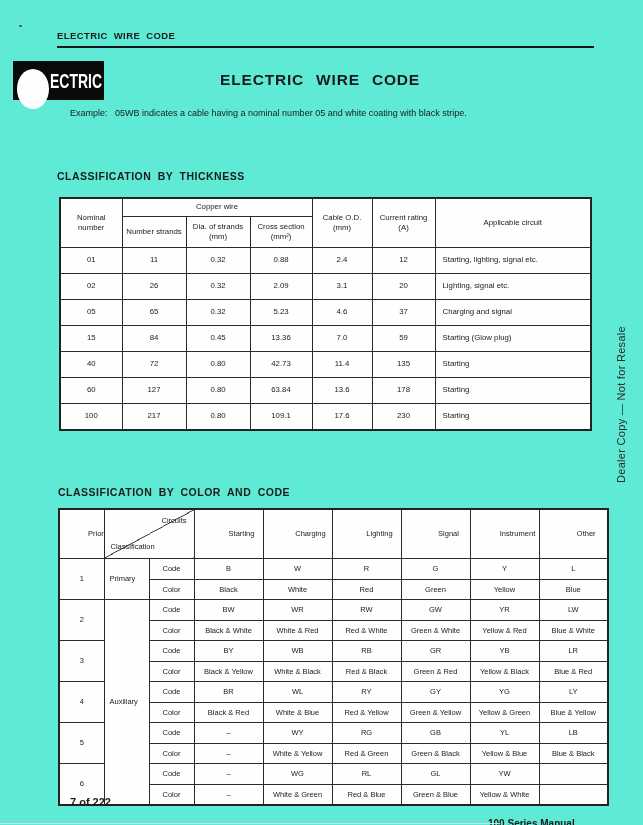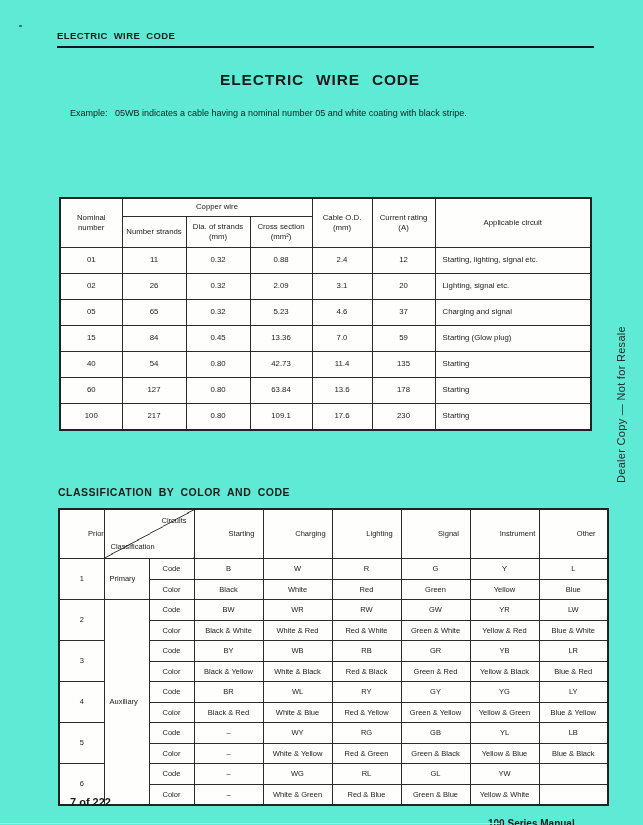--- a/index.html
+++ b/index.html
@@ -61,27 +61,35 @@
 </head>
 <body>
 
 <div class="page">
 
   <div class="corner-dot"></div>
 
   <div class="running-header">ELECTRIC WIRE CODE</div>
   <div class="header-rule"></div>
 
+  <div class="logo">
+    <svg width="95" height="52" viewBox="0 0 95 52">
+      <rect x="0" y="0" width="91" height="39" fill="#0a0a0a"></rect>
+      <ellipse cx="20" cy="28" rx="16" ry="20" fill="#fefefd"></ellipse>
+      <text x="37" y="27" fill="#ffffff" font-family="Liberation Sans, sans-serif" font-weight="bold" font-size="20" textLength="52" lengthAdjust="spacingAndGlyphs">ECTRIC</text>
+    </svg>
+  </div>
 
   <div class="page-title">ELECTRIC WIRE CODE</div>
 
   <div class="intro">
     <div>Example:   05WB indicates a cable having a nominal number 05 and white coating with black stripe.</div>
   </div>
 
+  <div class="section-heading h1">CLASSIFICATION BY THICKNESS</div>
 
   <table class="t1">
     <colgroup>
       <col style="width:62px">
         <col style="width:64px">
         <col style="width:64px">
       <col style="width:62px">
         <col style="width:60px">
         <col style="width:63px">
       <col style="width:156px">
@@ -132,21 +140,21 @@
         <td>15</td>
         <td>84</td>
         <td>0.45</td>
         <td>13.36</td>
         <td>7.0</td>
         <td>59</td>
         <td class="circuit-cell">Starting (Glow plug)</td>
       </tr>
       <tr>
         <td>40</td>
-        <td>54</td>
+        <td>72</td>
         <td>0.80</td>
         <td>42.73</td>
         <td>11.4</td>
         <td>135</td>
         <td class="circuit-cell">Starting</td>
       </tr>
       <tr>
         <td>60</td>
         <td>127</td>
         <td>0.80</td>

